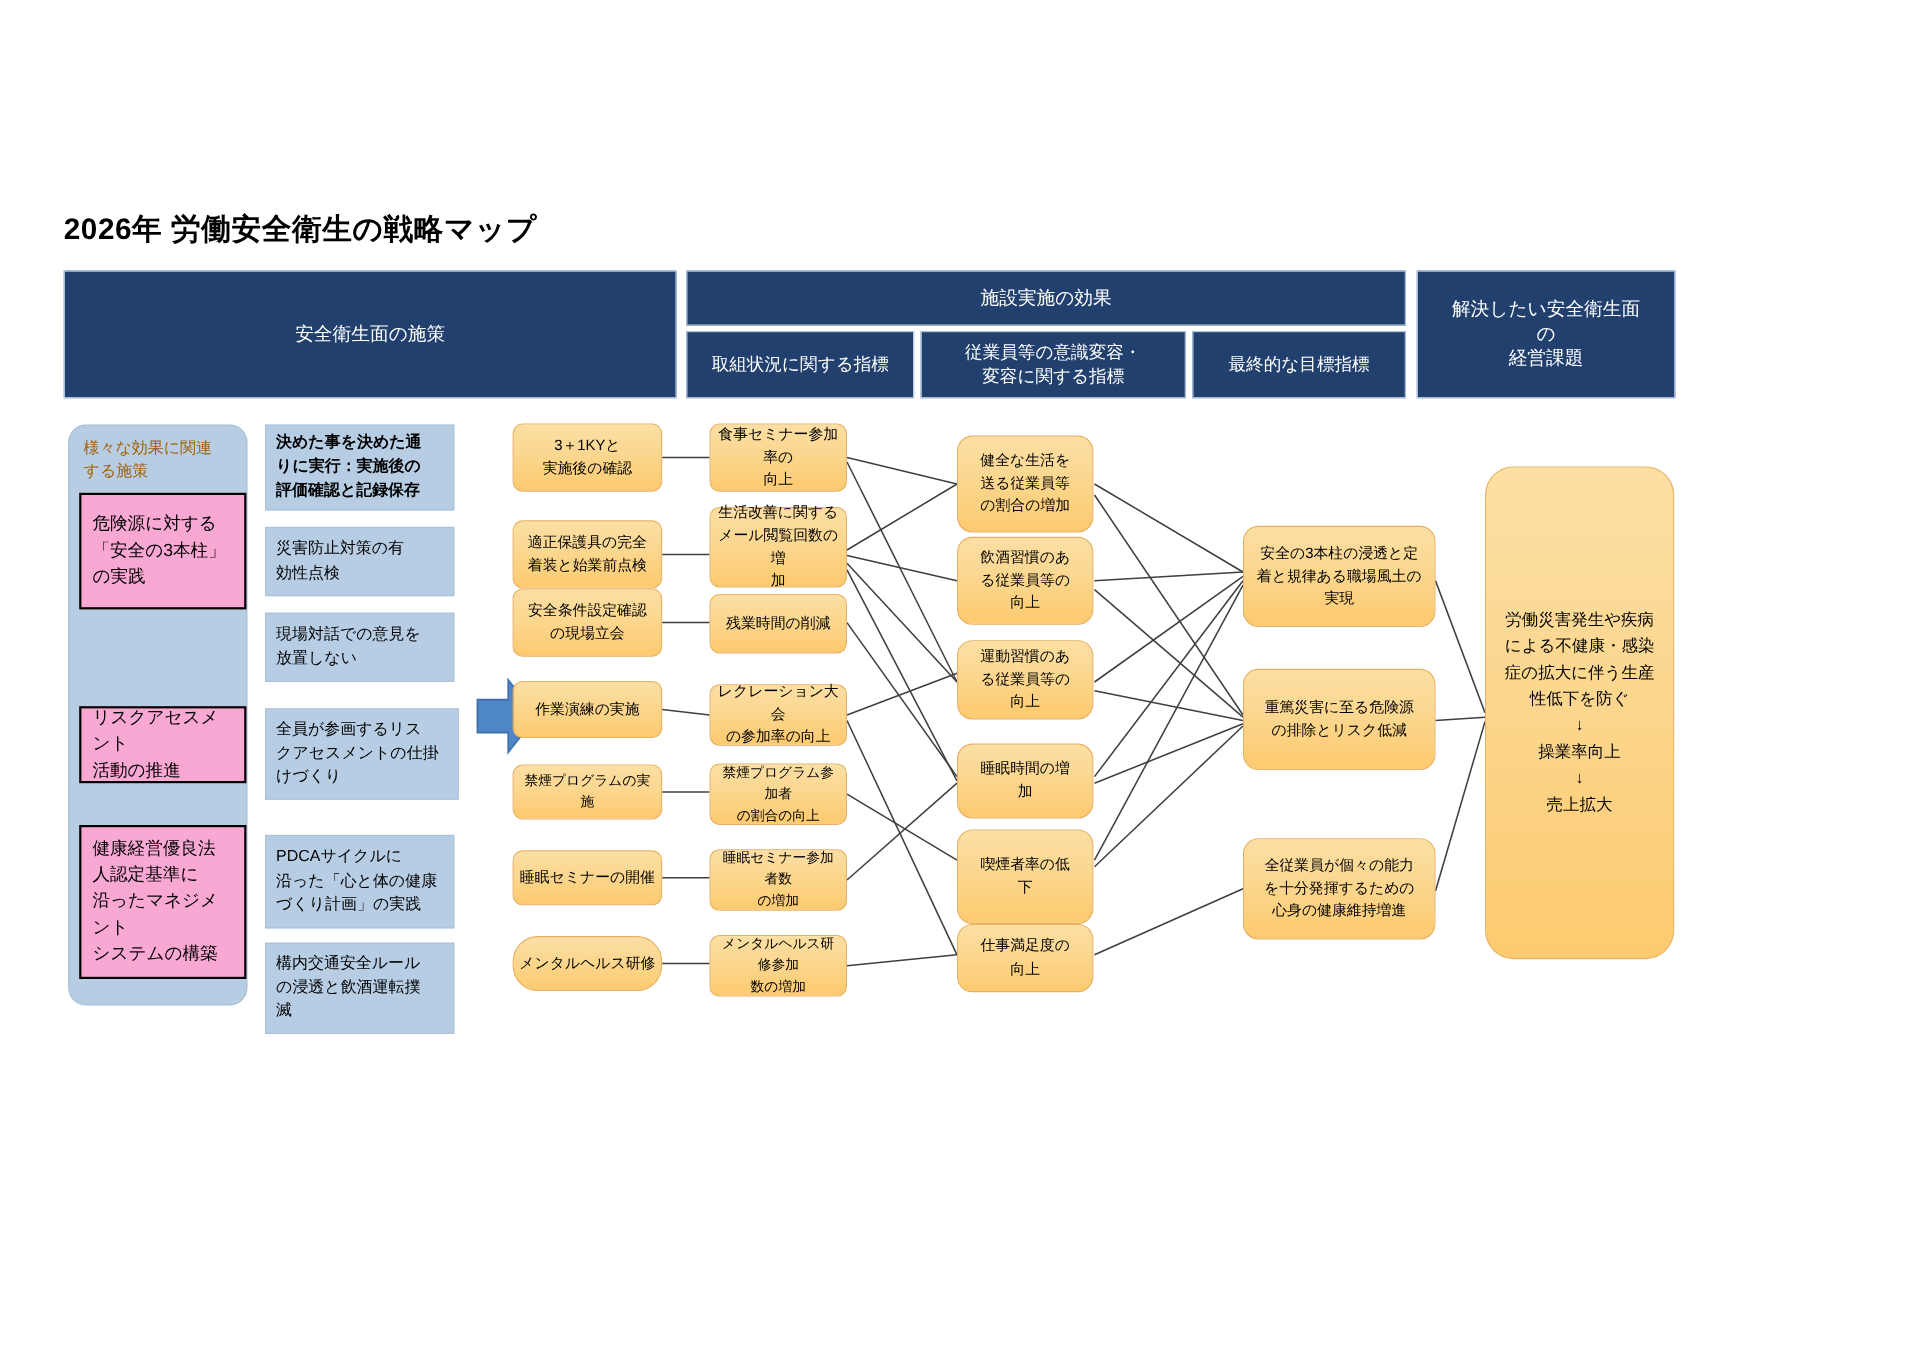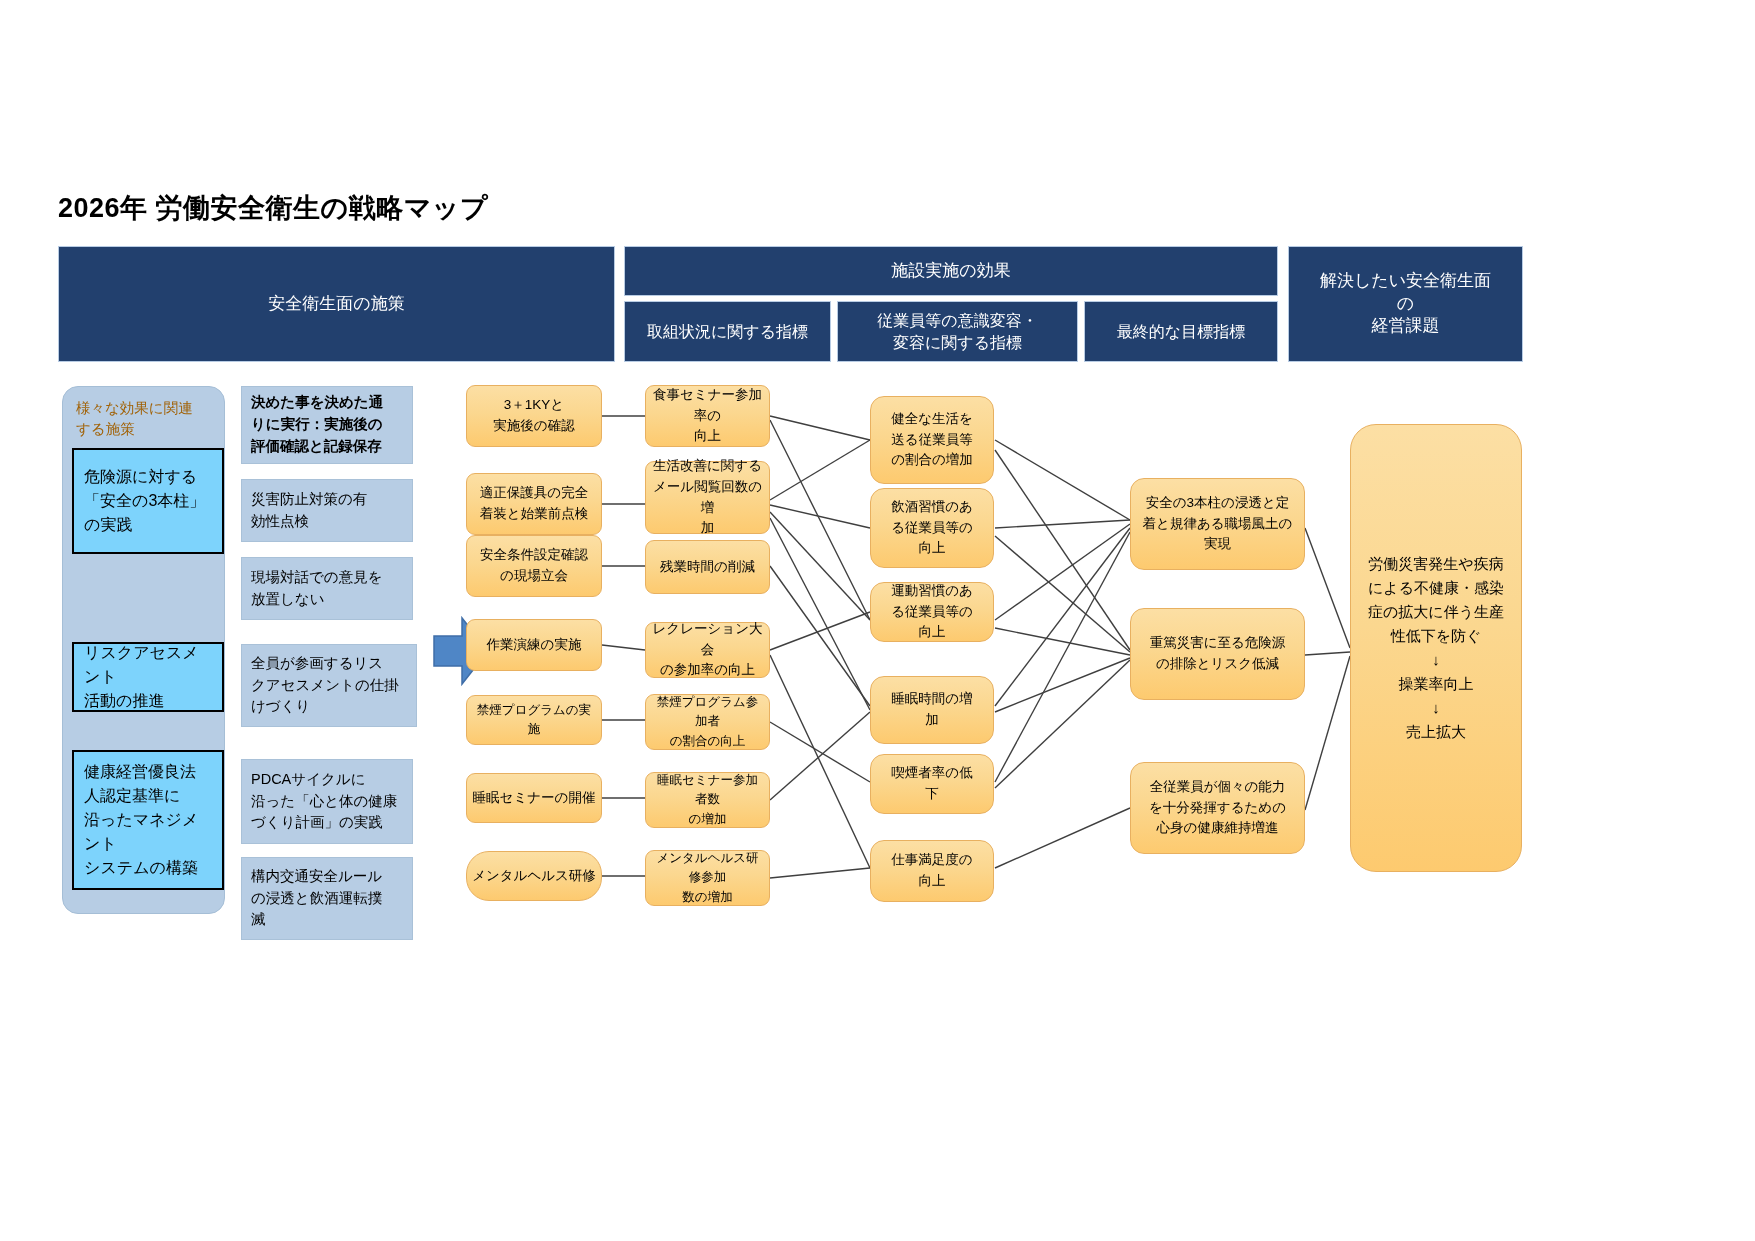--- a/index.html
+++ b/index.html
@@ -68,21 +68,21 @@
   }
   .lb-panel-label {
     position: absolute;
     font-size: 14.5px;
     line-height: 1.45;
     color: #a16207;
     text-align: left;
   }
   .white-box {
     position: absolute;
-    background: #7dd3fc;
+    background: #f9a8d4;
     border: 2px solid #000000;
     box-sizing: border-box;
     display: flex;
     align-items: center;
     justify-content: flex-start;
     font-size: 16px;
     line-height: 1.5;
     padding: 6px 10px;
     z-index: 3;
     text-align: left;
@@ -323,30 +323,30 @@
   <div class="orange tall" style="left:870px; top:396px; width:124px; height:88px;">
     <span style="white-space:pre-line;">健全な生活を
 送る従業員等
 の割合の増加</span>
   </div>
   <div class="orange tall" style="left:870px; top:488px; width:124px; height:80px;">
     <span style="white-space:pre-line;">飲酒習慣のあ
 る従業員等の
 向上</span>
   </div>
-  <div class="orange tall" style="left:870px; top:582px; width:124px; height:60px;">
+  <div class="orange tall" style="left:870px; top:582px; width:124px; height:72px;">
     <span style="white-space:pre-line;">運動習慣のあ
 る従業員等の
 向上</span>
   </div>
   <div class="orange tall" style="left:870px; top:676px; width:124px; height:68px;">
     <span style="white-space:pre-line;">睡眠時間の増
 加</span>
   </div>
-  <div class="orange tall" style="left:870px; top:754px; width:124px; height:60px;">
+  <div class="orange tall" style="left:870px; top:754px; width:124px; height:86px;">
     <span style="white-space:pre-line;">喫煙者率の低
 下</span>
   </div>
   <div class="orange tall" style="left:870px; top:840px; width:124px; height:62px;">
     <span style="white-space:pre-line;">仕事満足度の
 向上</span>
   </div>
 
   <div class="orange tall" style="left:1130px; top:478px; width:175px; height:92px;">
     <span style="white-space:pre-line;">安全の3本柱の浸透と定

